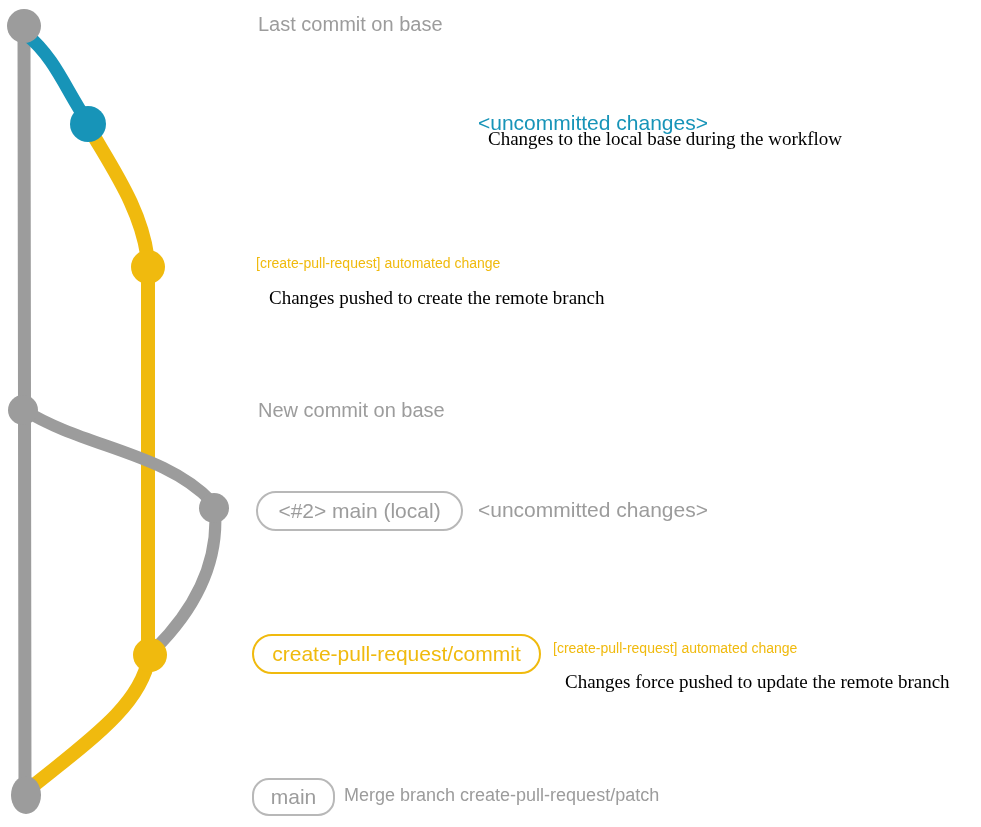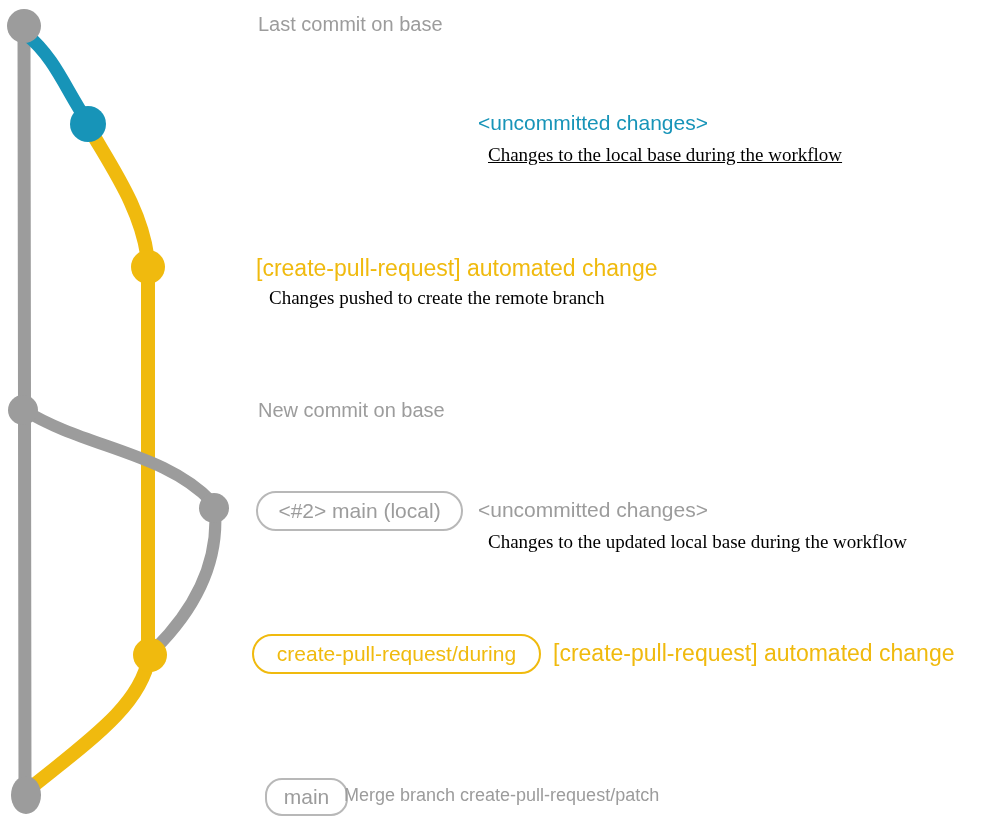--- a/index.html
+++ b/index.html
@@ -15,21 +15,21 @@
   .stroke-gray  { stroke:var(--gray);  fill:none; stroke-linecap:round; }
   .stroke-teal  { stroke:var(--teal);  fill:none; stroke-linecap:round; }
   .stroke-yellow{ stroke:var(--yellow);fill:none; stroke-linecap:round; }
   .fill-gray   { fill:var(--gray); }
   .fill-teal   { fill:var(--teal); }
   .fill-yellow { fill:var(--yellow); }
 
   .label { position:absolute; white-space:nowrap; line-height:1.15; }
   .gray-heading  { color:var(--gray);   font-size:20px; }
   .teal-text     { color:var(--teal);   font-size:21px; }
-  .yellow-text   { color:var(--yellow); font-size:23px; }
+  .yellow-text   { color:var(--yellow); font-size:14px; }
   .gray-text     { color:var(--gray);   font-size:21px; }
   .serif-note {
     font-family:"Liberation Serif", serif;
     color:var(--text_black);
     font-size:19px;
   }
   .badge {
     position:absolute;
     display:flex; align-items:center; justify-content:center;
     box-sizing:border-box;
@@ -66,30 +66,30 @@
     <circle cx="148" cy="267" r="17" class="fill-yellow"></circle>
     <circle cx="23" cy="410" r="15" class="fill-gray"></circle>
     <circle cx="214" cy="508" r="15" class="fill-gray"></circle>
     <circle cx="150" cy="655" r="17" class="fill-yellow"></circle>
     <ellipse cx="26" cy="795" rx="15" ry="19" class="fill-gray"></ellipse>
   </svg>
 
   <div class="label gray-heading" style="left:258px; top:13px;">Last commit on base</div>
 
   <div class="label teal-text" style="left:478px; top:111px;">&lt;uncommitted changes&gt;</div>
-  <div class="label serif-note" style="left:488px; top:144px;text-decoration:underline;">Changes to the local base during the workflow</div>
+  <div class="label serif-note" style="left:488px; top:128px;">Changes to the local base during the workflow</div>
 
   <div class="label yellow-text" style="left:256px; top:255px;">[create-pull-request] automated change</div>
   <div class="label gray-heading" style="left:258px; top:399px;">New commit on base</div>
 
   <div class="label serif-note" style="left:269px; top:287px;">Changes pushed to create the remote branch</div>
 
   <div class="badge badge-gray" style="left:256px; top:491px; width:207px; height:40px;">&lt;#2&gt; main (local)</div>
   <div class="label gray-text" style="left:478px; top:498px;">&lt;uncommitted changes&gt;</div>
-  <div class="label serif-note" style="left:488px; top:531px;">Changes to the updated local base during the workflow</div>
 
-  <div class="badge badge-yellow" style="left:252px; top:634px; width:289px; height:40px;">create-pull-request/during</div>
+  <div class="badge badge-yellow" style="left:252px; top:634px; width:289px; height:40px;">create-pull-request/commit</div>
   <div class="label yellow-text" style="left:553px; top:640px;">[create-pull-request] automated change</div>
+  <div class="label serif-note" style="left:565px; top:671px;">Changes force pushed to update the remote branch</div>
 
-  <div class="badge badge-gray" style="left:265px; top:778px; width:83px; height:38px; border-radius:17px;">main</div>
+  <div class="badge badge-gray" style="left:252px; top:778px; width:83px; height:38px; border-radius:17px;">main</div>
   <div class="label gray-heading" style="left:344px; top:785px; font-size:18px;">Merge branch create-pull-request/patch</div>
 
 </div>
 
 </body></html>

